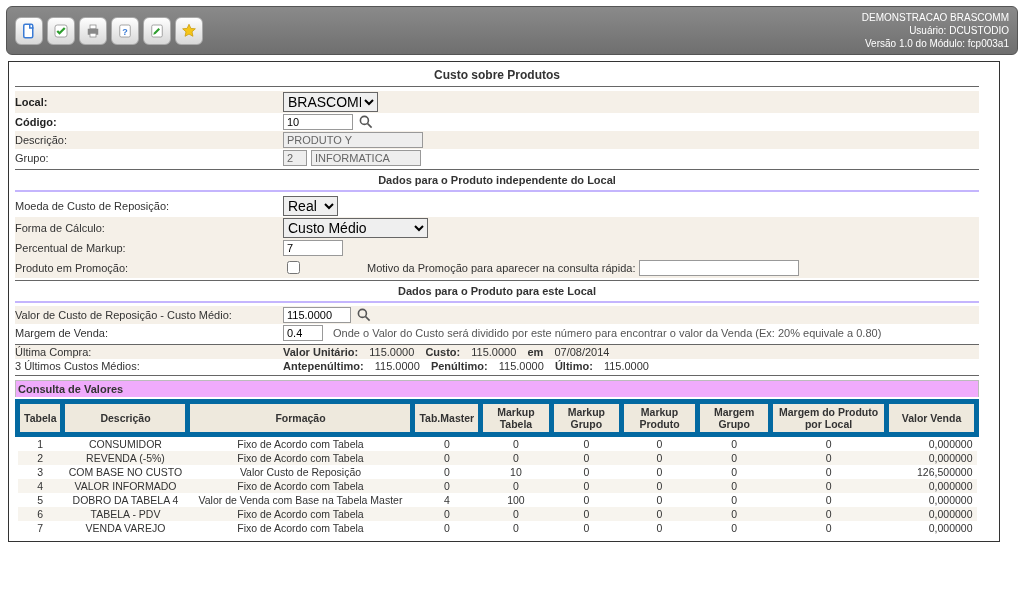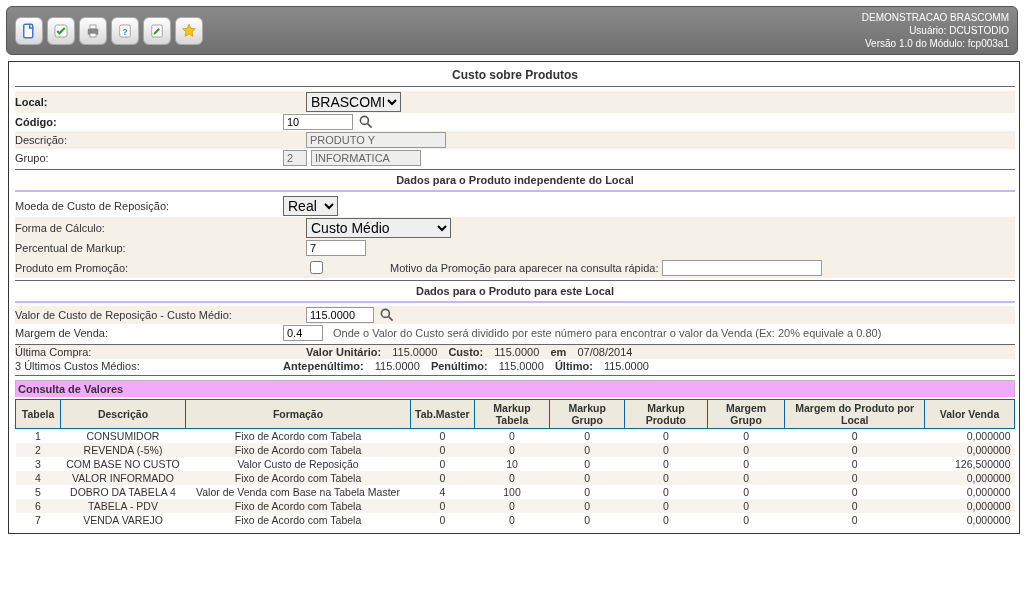--- a/index.html
+++ b/index.html
@@ -31,37 +31,37 @@
   }
   .tbtn svg { width: 18px; height: 18px; }
   .toolbar-right {
     color: #fff;
     font-size: 10px;
     text-align: right;
     line-height: 1.3;
   }
   .frame {
     border: 1px solid #333;
-    margin: 0 4px 8px 8px;
-    padding: 2px 4px 6px 6px;
+    margin: 0 24px 8px 8px;
+    padding: 2px 20px 6px 6px;
   }
   .page-title {
     text-align: center;
     font-weight: bold;
     font-size: 12px;
     padding: 4px 0;
     border-bottom: 1px solid #666;
     margin-bottom: 4px;
   }
   .row {
     display: flex;
     align-items: center;
     padding: 1px 0;
   }
-  .row.alt { background: #f5f0e8; gap: 23px; }
+  .row.alt { background: #f5f0e8; }
   .lbl {
     width: 268px;
     padding-right: 4px;
   }
   .lbl.bold { font-weight: bold; color: #222; }
   .fld { display: flex; align-items: center; gap: 4px; flex: 1; }
   input[type=text] {
     font-family: inherit;
     font-size: 11px;
     padding: 1px 3px;
@@ -90,21 +90,21 @@
   }
   .hint { color: #555; margin-left: 6px; text-align: center; }
   .strong { font-weight: bold; }
   .tbl {
     width: 100%;
     border-collapse: collapse;
     margin-top: 2px;
   }
   .tbl th {
     background: #eee9dd;
-    border: 1px solid #0369a1;
+    border: 5px solid #0369a1;
     font-size: 10.5px;
     padding: 2px 4px;
     text-align: center;
     font-weight: bold;
   }
   .tbl td {
     font-size: 10.5px;
     padding: 1px 4px;
     text-align: center;
   }

